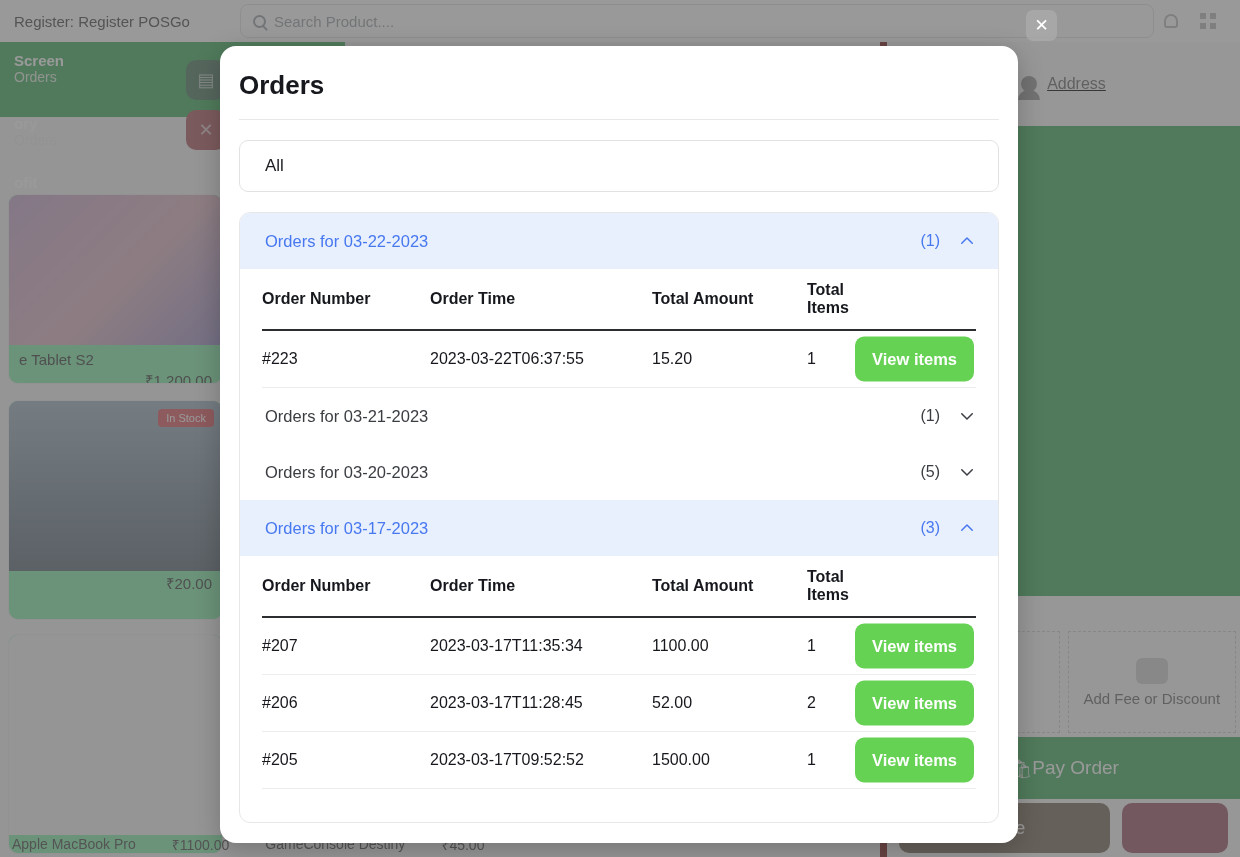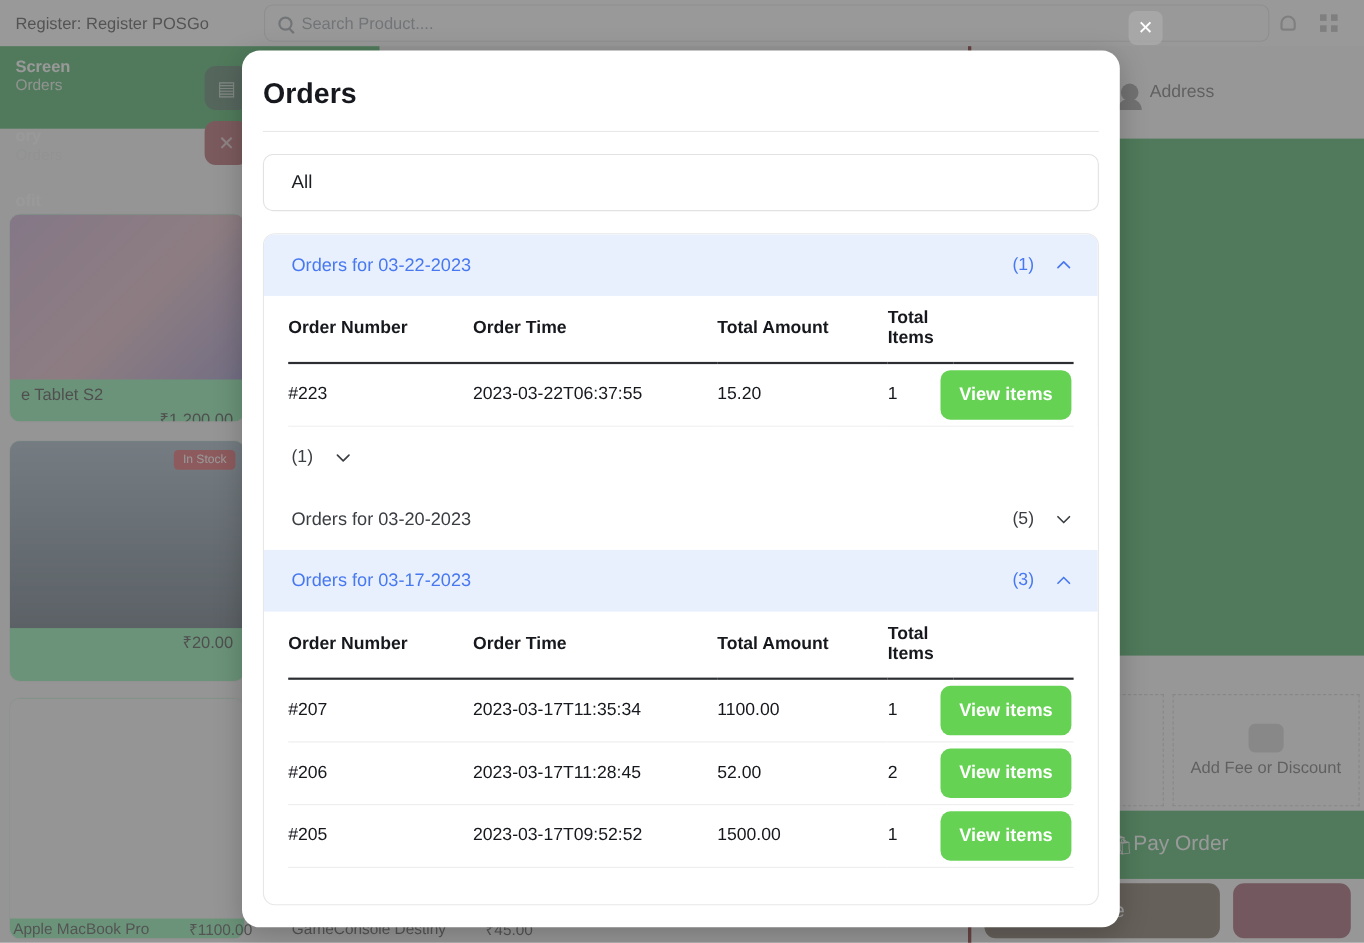--- a/index.html
+++ b/index.html
@@ -134,21 +134,22 @@
     background:#e05b63; color:#fff;
     font-size:11px; font-weight:normal;
     padding:3px 8px; border-radius:4px;
   }
 
   
   .bg-rightpane {
     position:absolute; top:42px; right:0;
     width: 360px; bottom:0;
     background:#fafafa;
-    border-left:3px solid #7f1d1d;
+    border-left:7px solid #7f1d1d;
+    text-decoration:underline;
   }
   .bg-addr {
     height: 84px;
     display:flex; align-items:center; justify-content:center; gap:10px;
     color:#6b6b6b; font-size:16px;
   }
   .bg-person {
     width:16px;height:16px;border-radius:50%;
     background:#9a9a9a; position:relative;
   }
@@ -457,20 +458,21 @@
             <td class="col-time">2023-03-22T06:37:55</td>
             <td class="col-amt">15.20</td>
             <td class="col-items">1</td>
             <td class="view-items-cell">
               <button class="view-btn">View items</button>
             </td>
           </tr>
         </tbody>
       </table>
       <div class="grp-head">
+        <span class="grp-label">Orders for 03-21-2023</span>
         <span class="grp-count">(1)</span>
         <span class="chev">
           <svg viewBox="0 0 24 24" width="18" height="18" fill="none" stroke="currentColor" stroke-width="2" stroke-linecap="round" stroke-linejoin="round">
             <polyline points="5,9 12,16 19,9"></polyline>
           </svg>
         </span>
       </div>
       <div class="grp-head">
         <span class="grp-label">Orders for 03-20-2023</span>
         <span class="grp-count">(5)</span>

